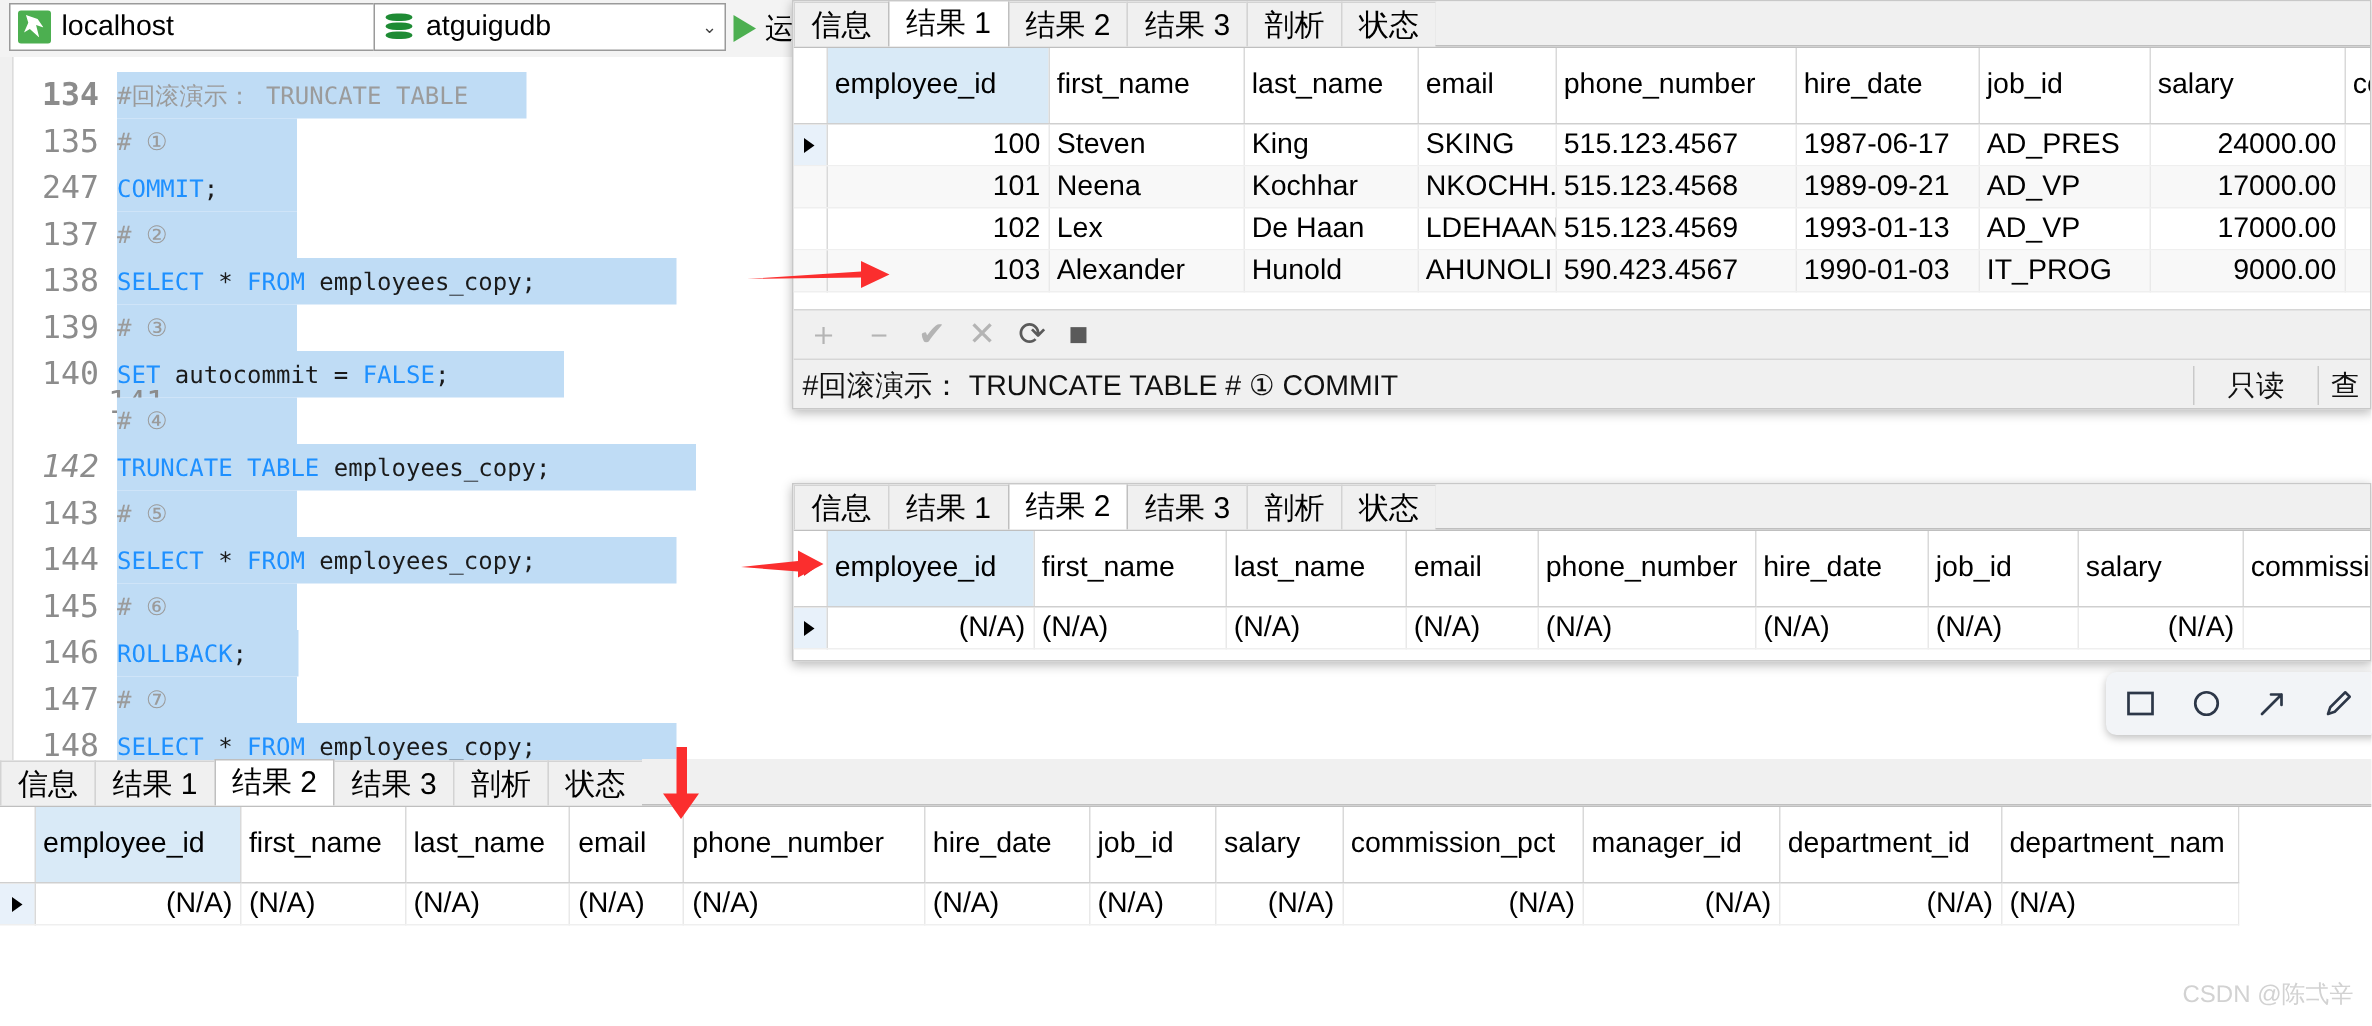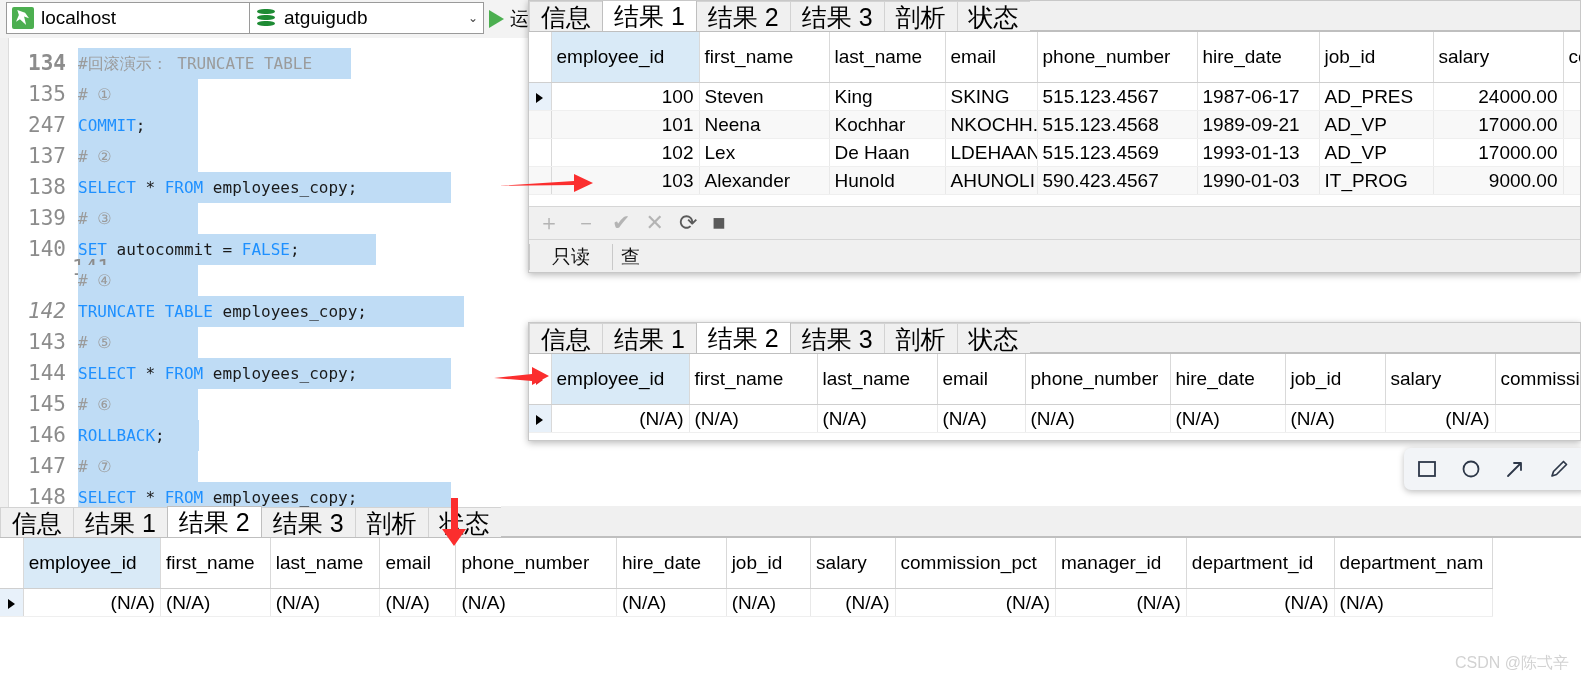--- a/index.html
+++ b/index.html
@@ -48,21 +48,21 @@
   .eno{position:absolute;left:10px;width:56px;text-align:right;color:#8c8c8c;font-size:21px;line-height:31px;}
   .ecode{position:absolute;left:78px;line-height:31px;font-size:16px;}
   .sel{background:#bfdcf5;}
   .kw{color:#1e90ff;}
   .cmt{color:#9b9b9b;}
   .pln{color:#1a1a1a;}
 
   
   .tabbar{display:flex;align-items:flex-end;height:31px;background:#f0f0f0;border-bottom:1px solid #bfbfbf;box-sizing:border-box;}
   .tab{
-    height:30px;line-height:30px;padding:0 11px;font-size:25px;color:#000;
+    height:30px;line-height:30px;padding:0 11px;font-size:20px;color:#000;
     background:#f0f0f0;border:1px solid #d3d3d3;border-bottom:none;margin-right:-1px;
     box-sizing:border-box;white-space:nowrap;
   }
   .tab.active{background:#ffffff;border-color:#bfbfbf;height:31px;line-height:31px;position:relative;z-index:2;}
   .grid{width:100%;border-collapse:collapse;table-layout:fixed;background:#fff;}
   .grid th{
     background:#ffffff;border-right:1px solid #d9d9d9;border-bottom:1px solid #cfcfcf;
     font-weight:normal;font-size:19px;color:#000;text-align:left;padding:14px 5px;height:28px;
     white-space:nowrap;overflow:hidden;box-sizing:border-box;
   }
@@ -277,20 +277,21 @@
   </div>
   <div id="p1-toolbar">
       <span class="gicon">＋</span>
       <span class="gicon">－</span>
       <span class="gicon">✔</span>
       <span class="gicon">✕</span>
       <span class="gicon dark">⟳</span>
       <span class="gicon dark">■</span>
     </div>
   <div id="p1-status">
+    <span class="stxt">#回滚演示： TRUNCATE TABLE  # ① COMMIT</span>
     <span class="sep"></span>
     <span class="scell">只读</span>
     <span class="sep"></span>
     <span class="scell last">查</span>
   </div>
 </div>
 
 <div id="panel2">
   <div class="tabbar" id="p2-tabs">
       <div class="tab">信息</div>

